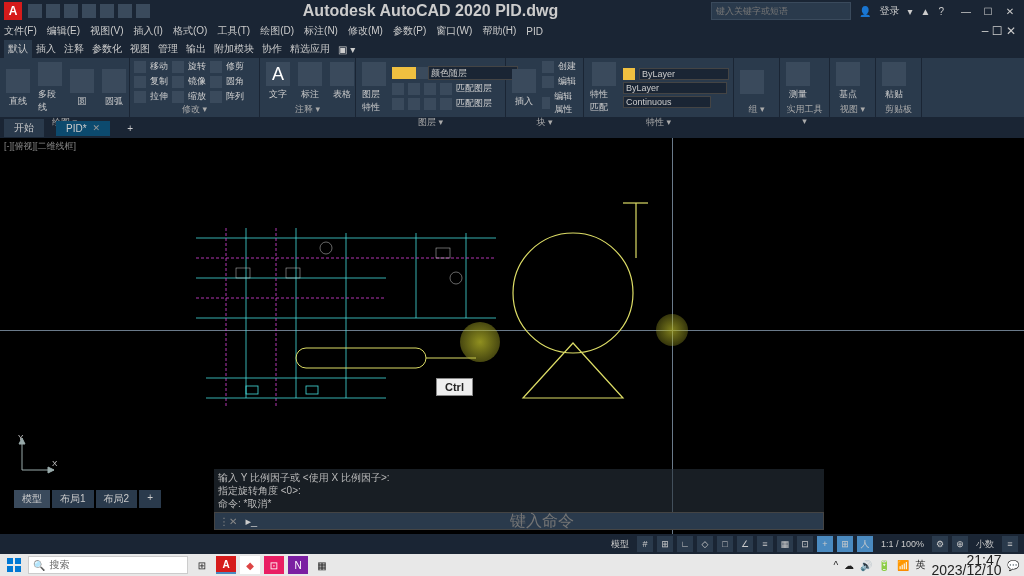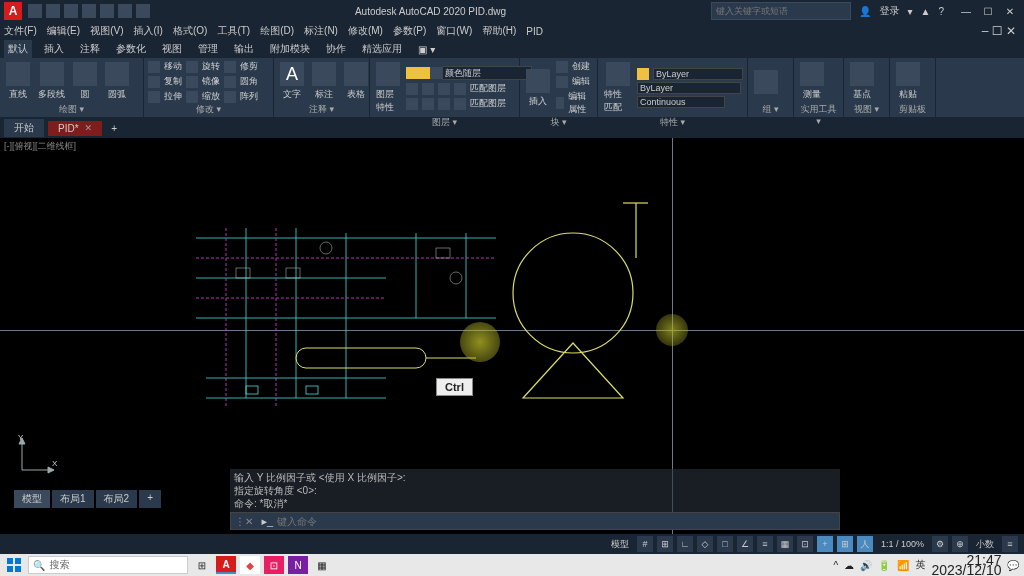--- a/index.html
+++ b/index.html
@@ -3,33 +3,33 @@
 <meta charset="utf-8">
 <style>
 * { margin: 0; padding: 0; box-sizing: border-box; font-family: "Microsoft YaHei", Arial, sans-serif; }
 body { width: 1024px; height: 576px; background: #1a2534; color: #d0d0d0; font-size: 10px; overflow: hidden; position: relative; }
 
 
 .titlebar { height: 22px; background: #1a2534; display: flex; align-items: center; padding: 0 4px; }
 .app-icon { width: 18px; height: 18px; background: #d61b1b; color: #fff; display: flex; align-items: center; justify-content: center; font-weight: bold; font-size: 12px; margin-right: 6px; }
 .qat { display: flex; gap: 4px; align-items: center; }
 .qat span { width: 14px; height: 14px; background: #3a4a5c; display: inline-block; }
-.title-center { flex: 1; text-align: center; color: #ccc; font-size: 10px; }
+.title-center { flex: 1; text-align: center; color: #ccc; font-size: 16px; font-weight: bold; }
 .title-search { width: 140px; height: 16px; background: #2a3a4c; border: 1px solid #3a4a5c; color: #888; font-size: 9px; padding: 8px 4px; }
 .title-right { display: flex; gap: 8px; align-items: center; color: #ccc; font-size: 10px; margin-left: 8px; }
 .win-controls { display: flex; gap: 2px; margin-left: 12px; }
 .win-controls span { width: 20px; height: 14px; display: flex; align-items: center; justify-content: center; color: #ccc; }
 
 
 .menubar { height: 18px; background: #1a2534; display: flex; align-items: center; padding: 0 4px; gap: 10px; font-size: 10px; color: #ccc; }
 .menubar span { cursor: default; }
 .close-x { margin-left: auto; color: #ccc; font-size: 12px; margin-right: 4px; }
 
 
-.ribbon-tabs { height: 18px; background: #1a2534; display: flex; align-items: center; padding: 0 4px; gap: 8px; font-size: 10px; color: #ccc; }
+.ribbon-tabs { height: 18px; background: #1a2534; display: flex; align-items: center; padding: 0 4px; font-size: 10px; color: #ccc; }
 .ribbon-tabs span { padding: 2px 4px; }
 .ribbon-tabs .active { background: #2a3a4c; }
 
 
 .ribbon { height: 60px; background: #2a3a4c; display: flex; border-bottom: 1px solid #1a2534; }
 .ribbon-panel { border-right: 1px solid #1a2534; display: flex; flex-direction: column; padding: 2px 4px; }
 .ribbon-panel-body { flex: 1; display: flex; align-items: center; gap: 4px; }
 .ribbon-panel-label { height: 12px; text-align: center; font-size: 9px; color: #aaa; }
 .big-btn { display: flex; flex-direction: column; align-items: center; gap: 2px; padding: 2px; }
 .big-btn .ico { width: 24px; height: 24px; background: #3a4a5c; }
@@ -37,21 +37,21 @@
 .small-btn-grid { display: flex; flex-direction: column; gap: 2px; font-size: 9px; }
 .small-btn-grid .row { display: flex; gap: 4px; align-items: center; }
 .small-ico { width: 12px; height: 12px; background: #3a4a5c; display: inline-block; }
 .yellow-ico { width: 12px; height: 12px; background: #f0c040; display: inline-block; }
 .text-A { width: 24px; height: 24px; background: #3a4a5c; color: #fff; font-size: 18px; display: flex; align-items: center; justify-content: center; }
 .layer-row { display: flex; align-items: center; gap: 0; font-size: 9px; }
 .layer-dropdown { width: 90px; height: 14px; background: #1a2534; border: 1px solid #444; font-size: 9px; padding: 0 2px; color: #ccc; }
 .line-dropdown { width: 90px; height: 12px; background: #1a2534; border: 1px solid #444; font-size: 9px; color: #ccc; padding: 0 2px; }
 
 
-.file-tabs { height: 20px; background: #1a2534; display: flex; align-items: center; padding: 0 4px; gap: 4px; font-size: 10px; }
+.file-tabs { height: 20px; background: #1a2534; display: flex; align-items: center; padding: 0 4px; gap: 12px; font-size: 10px; }
 .file-tab { padding: 2px 10px; background: #2a3a4c; color: #ccc; display: flex; align-items: center; gap: 6px; }
 .file-tab .x { font-size: 9px; color: #999; }
 .file-tab-add { width: 16px; text-align: center; color: #ccc; }
 
 
 .drawing-area { position: absolute; top: 138px; left: 0; right: 0; bottom: 42px; background: #000000; overflow: hidden; }
 .viewport-label { position: absolute; top: 2px; left: 4px; color: #888; font-size: 9px; }
 .crosshair-v { position: absolute; top: 0; bottom: 0; left: 672px; width: 1px; background: #6a7a8a; }
 .crosshair-h { position: absolute; left: 0; right: 0; top: 192px; height: 1px; background: #6a7a8a; }
 .cursor-marker { position: absolute; left: 656px; top: 176px; width: 32px; height: 32px; background: radial-gradient(circle, rgba(180,180,40,0.7) 0%, rgba(180,180,40,0.3) 70%, transparent 100%); border-radius: 50%; }
@@ -65,25 +65,25 @@
 .yellow-fig svg { width: 100%; height: 100%; }
 
 .drag-circle { position: absolute; left: 460px; top: 184px; width: 40px; height: 40px; background: radial-gradient(circle, rgba(180,180,40,0.8) 0%, rgba(180,180,40,0.4) 70%, transparent 100%); border-radius: 50%; }
 
 .ctrl-badge { position: absolute; left: 436px; top: 240px; background: #eee; color: #222; border: 1px solid #888; padding: 2px 8px; font-size: 11px; font-weight: bold; }
 
 
 .ucs { position: absolute; left: 16px; bottom: 56px; }
 
 
-.cmd-area { position: absolute; left: 230px; bottom: 4px; width: 610px; }
+.cmd-area { position: absolute; left: 214px; bottom: 4px; width: 610px; }
 .cmd-history { background: rgba(40,50,60,0.6); color: #bbb; font-size: 10px; padding: 2px 4px; line-height: 13px; }
 .cmd-input { display: flex; align-items: center; background: #2a3a4c; border: 1px solid #444; height: 18px; }
 .cmd-input .prompt { color: #ccc; padding: 0 4px; font-size: 11px; }
-.cmd-input input { flex: 1; background: transparent; border: none; color: #aaa; font-size: 10px; outline: none; }
+.cmd-input input { flex: 1; background: transparent; border: none; color: #aaa; font-size: 16px; outline: none; text-align: center; }
 
 
 .model-tabs { position: absolute; left: 14px; bottom: 26px; display: flex; gap: 2px; font-size: 10px; }
 .model-tab { background: #2a3a4c; color: #ccc; padding: 2px 8px; }
 .model-tab.active { background: #3a4a5c; }
 
 
 .statusbar { position: absolute; left: 0; right: 0; bottom: 22px; height: 20px; background: #1a2534; display: flex; align-items: center; justify-content: flex-end; gap: 4px; padding: 0 6px; font-size: 9px; color: #ccc; }
 .statusbar .sb-btn { width: 16px; height: 16px; background: #2a3a4c; display: inline-flex; align-items: center; justify-content: center; }
 .statusbar .sb-btn.on { background: #4a8ac0; }
@@ -153,21 +153,21 @@
   <span>视图</span>
   <span>管理</span>
   <span>输出</span>
   <span>附加模块</span>
   <span>协作</span>
   <span>精选应用</span>
   <span>▣ ▾</span>
 </div>
 
 <div class="ribbon">
-  <div class="ribbon-panel" style="width:144px">
+  <div class="ribbon-panel" style="width:130px">
     <div class="ribbon-panel-body">
       <div class="big-btn">
           <div class="ico"></div>
           <div class="lbl">直线</div>
         </div>
       <div class="big-btn">
           <div class="ico"></div>
           <div class="lbl">多段线</div>
         </div>
       <div class="big-btn">
@@ -349,21 +349,21 @@
         </div>
     </div>
     <div class="ribbon-panel-label">剪贴板</div>
   </div>
 </div>
 
 <div class="file-tabs">
   <div class="file-tab">
       <span>开始</span>
     </div>
-  <div class="file-tab" style="background:#7f1d1d">
+  <div class="file-tab" style="background:#0c4a6e">
       <span>PID*</span>
       <span class="x">✕</span>
     </div>
   <div class="file-tab-add">+</div>
 </div>
 
 <div class="drawing-area">
   <div class="viewport-label">[-][俯视][二维线框]</div>
   <div class="crosshair-v"></div>
   <div class="crosshair-h"></div>

